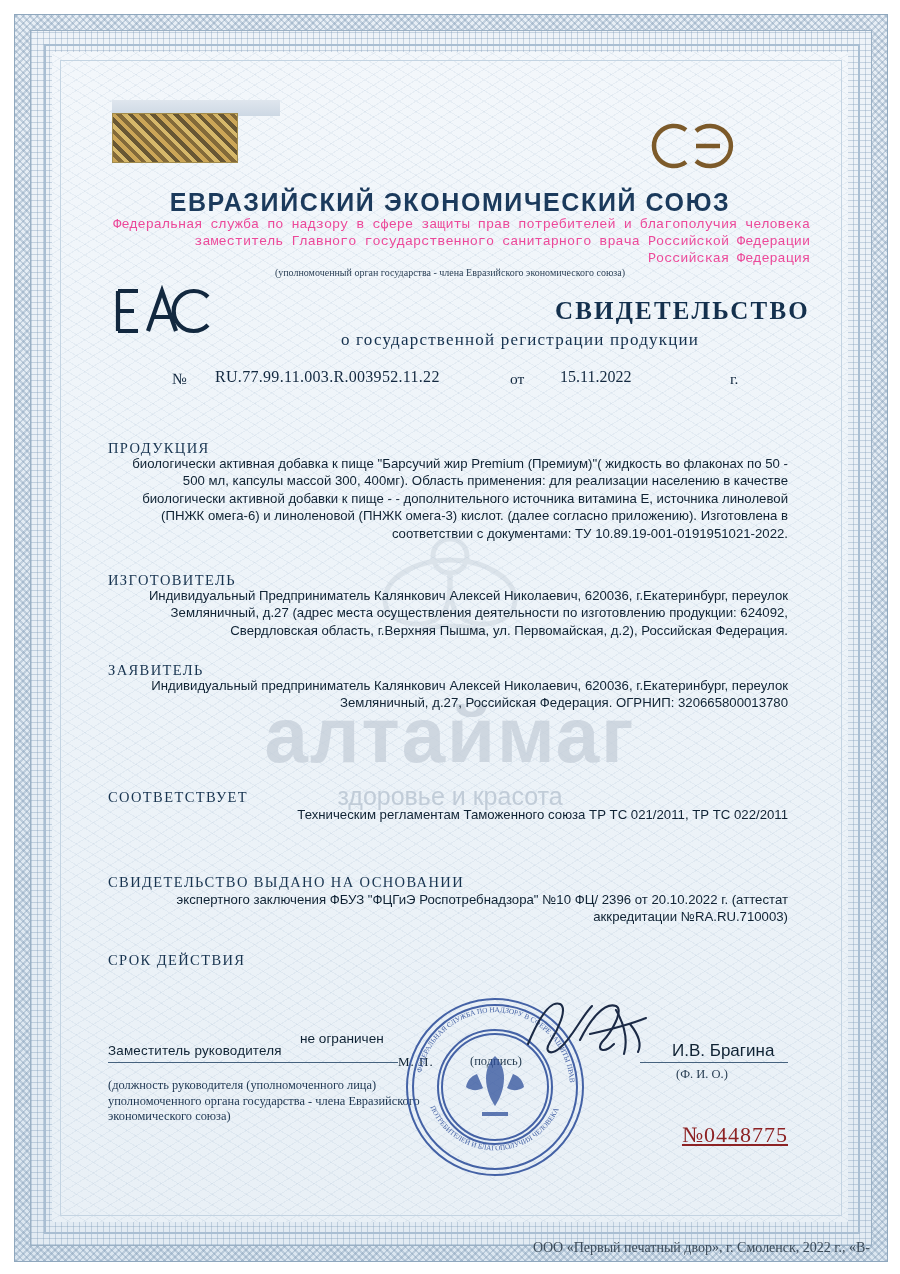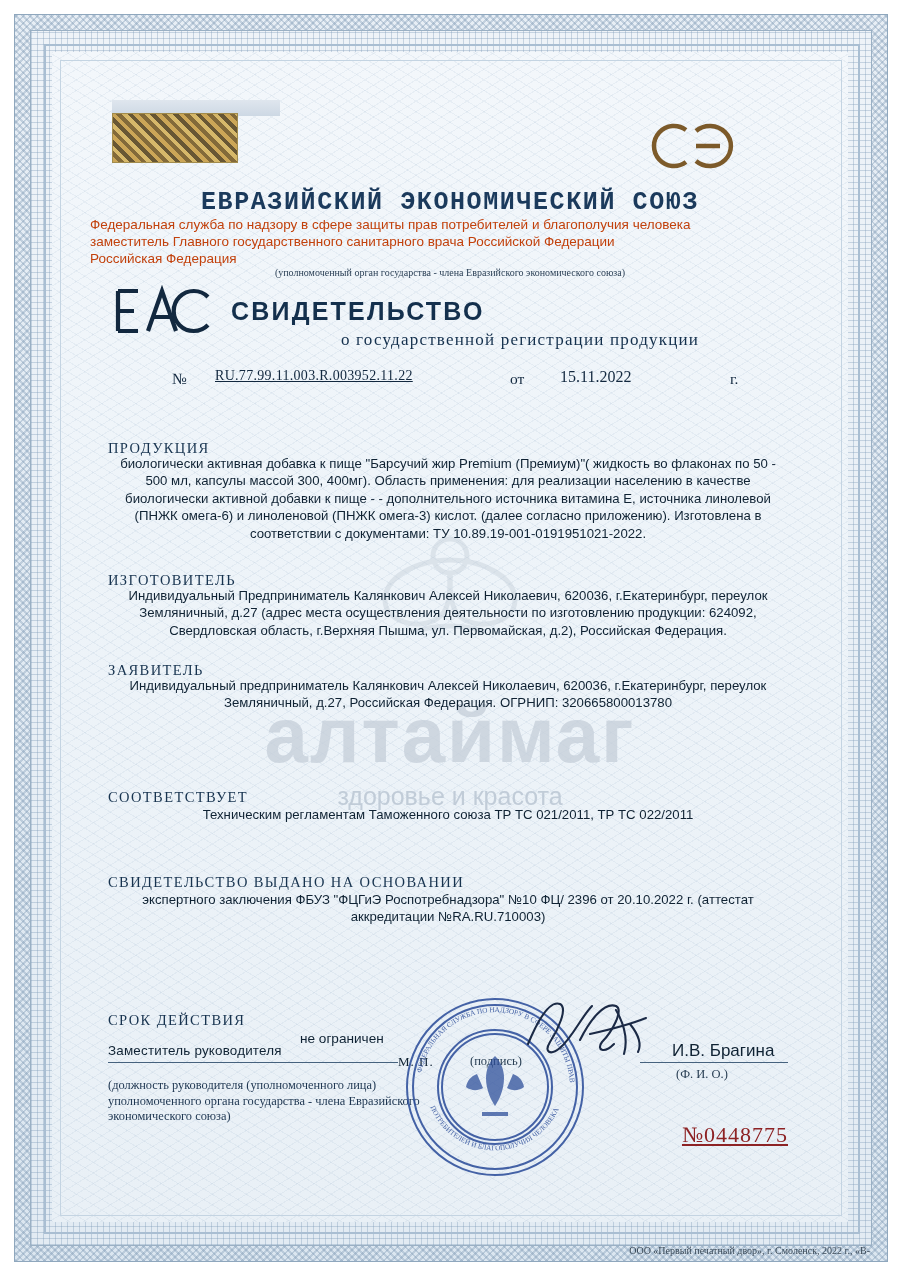--- a/index.html
+++ b/index.html
@@ -117,55 +117,56 @@
     left: 634px; top: 116px;
     width: 120px; height: 60px;
     color: #7c5a2a;
   }
 
   
   .title-main {
     position: absolute;
     left: 0; right: 0; top: 188px;
     text-align: center;
-    font-family: Liberation Mono, monospace;
+    font-family: Liberation Sans, sans-serif;
     font-size: 25px;
     font-weight: bold;
     letter-spacing: 1.6px;
     color: #1b3a5c;
   }
   .org-lines {
     position: absolute;
     left: 90px; right: 90px; top: 216px;
-    text-align: left;
+    text-align: right;
     font-size: 13.5px;
     line-height: 17px;
-    color: #c2410c;
+    color: #ec4899;
+    font-family: Liberation Mono, monospace;
   }
   .org-caption {
     position: absolute;
     left: 90px; right: 90px; top: 267px;
     text-align: center;
     font-family: "Liberation Serif", serif;
     font-size: 10px;
     color: #2a3f55;
   }
 
   .eac-mark {
     position: absolute;
     left: 112px; top: 285px;
     width: 104px; height: 52px;
     color: #12283f;
   }
 
   .doc-title {
     position: absolute;
     left: 231px; right: 90px; top: 297px;
-    text-align: left;
-    font-family: Liberation Sans, sans-serif;
+    text-align: right;
+    font-family: Liberation Serif, serif;
     font-size: 25px;
     font-weight: bold;
     letter-spacing: 2.2px;
     color: #14304d;
   }
   .doc-subtitle {
     position: absolute;
     left: 230px; right: 90px; top: 330px;
     text-align: center;
     font-family: "Liberation Serif", serif;
@@ -177,58 +178,58 @@
   
   .num-row {
     position: absolute;
     left: 160px; right: 120px; top: 368px;
     height: 22px;
     font-family: "Liberation Serif", serif;
     font-size: 15.5px;
     color: #12283f;
   }
   .num-row .lbl-no { position: absolute; left: 12px; top: 2px; }
-  .num-row .val-no { position: absolute; left: 55px; top: 0; font-size: 14px; letter-spacing: .3px; text-decoration: underline; }
+  .num-row .val-no { position: absolute; left: 55px; top: 0; font-size: 16px; letter-spacing: .3px; }
   .num-row .lbl-ot { position: absolute; left: 350px; top: 2px; }
   .num-row .val-date { position: absolute; left: 400px; top: 0; font-size: 16px; }
   .num-row .lbl-g { position: absolute; left: 570px; top: 2px; }
 
   
   .sec-label {
     position: absolute;
     font-family: "Liberation Serif", serif;
     font-size: 14.5px;
     letter-spacing: 1.4px;
     color: #17334f;
   }
   .sec-text {
     position: absolute;
     font-size: 13.2px;
     line-height: 17.4px;
     color: #0f2233;
-    text-align: center;
+    text-align: right;
   }
 
   #product-label { left: 108px; top: 440px; }
   #product-text  { left: 108px; top: 455px; width: 680px; }
 
   #manufacturer-label { left: 108px; top: 572px; }
   #manufacturer-text  { left: 108px; top: 587px; width: 680px; }
 
   #applicant-label { left: 108px; top: 662px; }
   #applicant-text  { left: 108px; top: 677px; width: 680px; }
 
   #conforms-label { left: 108px; top: 789px; }
   #conforms-text  { left: 108px; top: 806px; width: 680px; }
 
   #basis-label { left: 108px; top: 874px; }
   #basis-text  { left: 108px; top: 891px; width: 680px; }
 
   
-  #validity-label { left: 108px; top: 1012px; }
+  #validity-label { left: 108px; top: 952px; }
   #validity-value { left: 300px; top: 1030px; font-size: 13.6px; }
 
   #deputy-label { left: 108px; top: 1042px; font-family:"Liberation Sans", sans-serif; font-size: 13.4px; letter-spacing: .2px; }
   #mp-label { left: 398px; top: 1053px; font-family:"Liberation Serif", serif; font-size: 13px; letter-spacing: 1px; }
   #signature-caption { left: 470px; top: 1053px; font-family:"Liberation Serif", serif; font-size: 12.5px; color:#2b4055; }
   #signer-name { left: 672px; top: 1042px; font-size: 17px; }
   #fio-caption { left: 676px; top: 1066px; font-family:"Liberation Serif", serif; font-size: 12.5px; color:#2b4055; }
 
   .rule {
     position: absolute;
@@ -269,21 +270,21 @@
     position: absolute;
     left: 520px; top: 990px;
     width: 140px; height: 80px;
     pointer-events: none;
   }
 
   .footer-note {
     position: absolute;
     right: 30px; bottom: 18px;
     font-family: "Liberation Serif", serif;
-    font-size: 10px;
+    font-size: 14px;
     color: #3b4a58;
   }
 </style>
 </head>
 <body>
 
 <div class="page">
 
   <div class="frame-outer"></div>
   <div class="frame-mid"></div>

